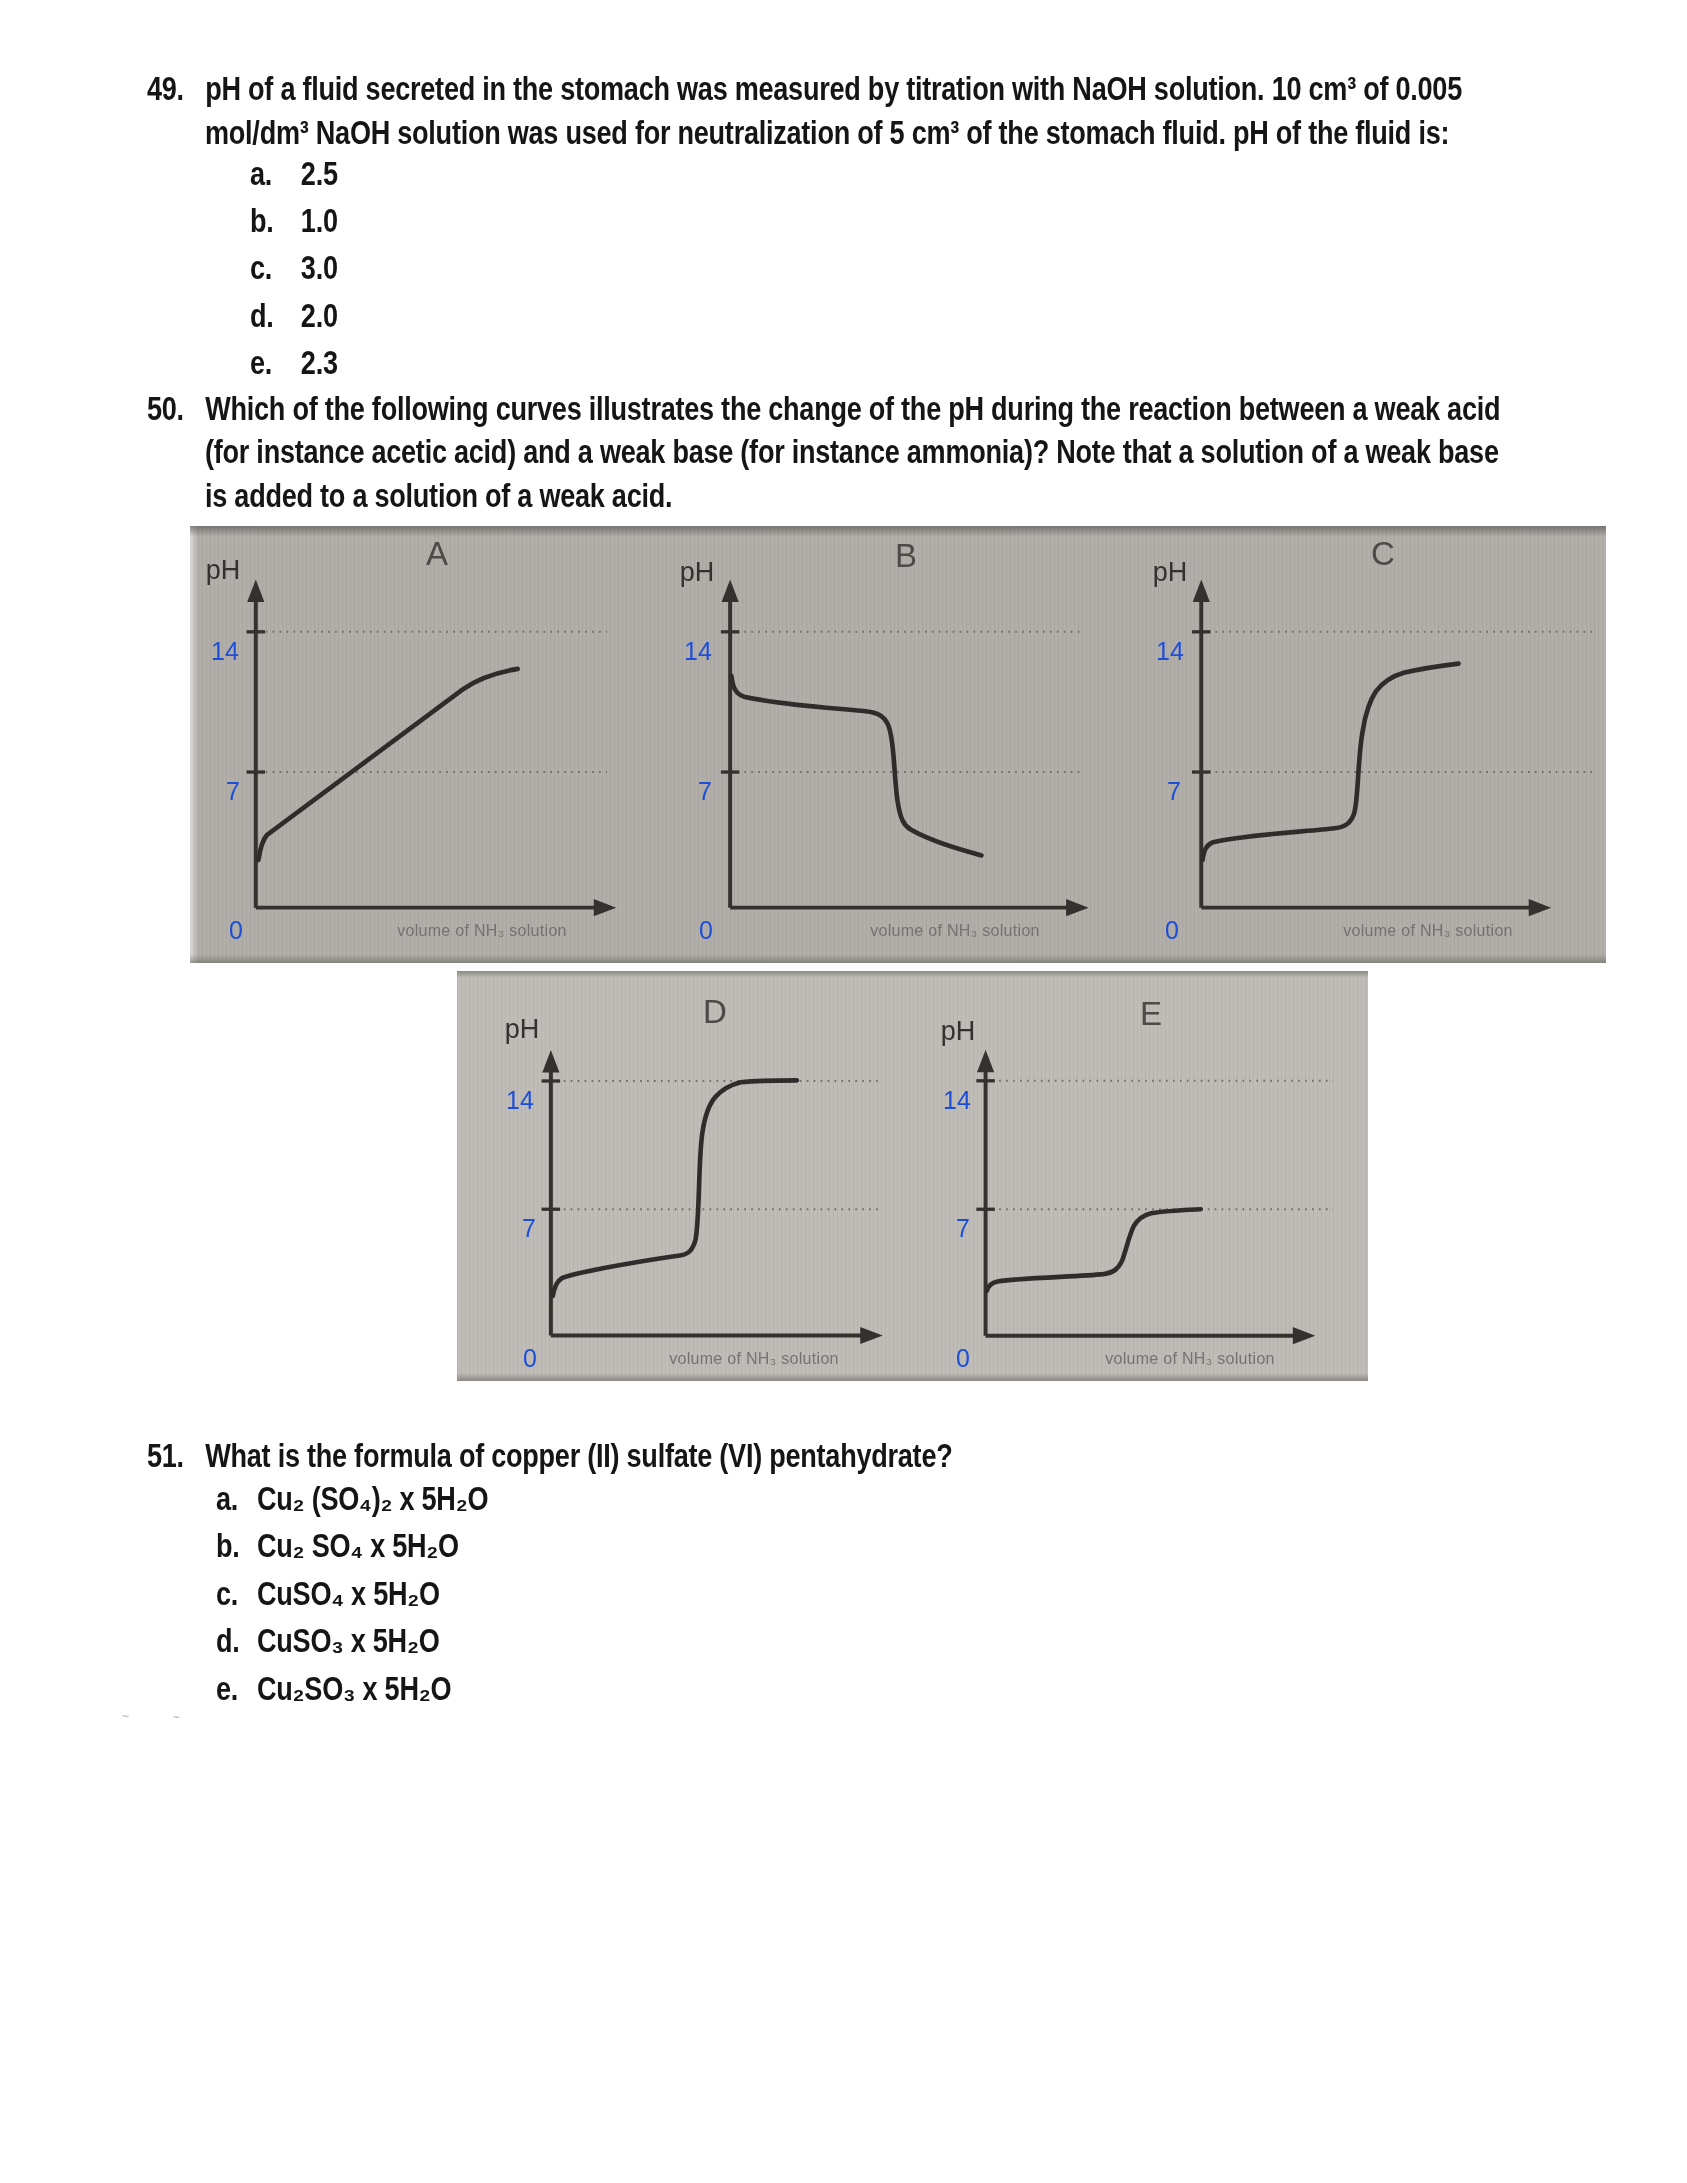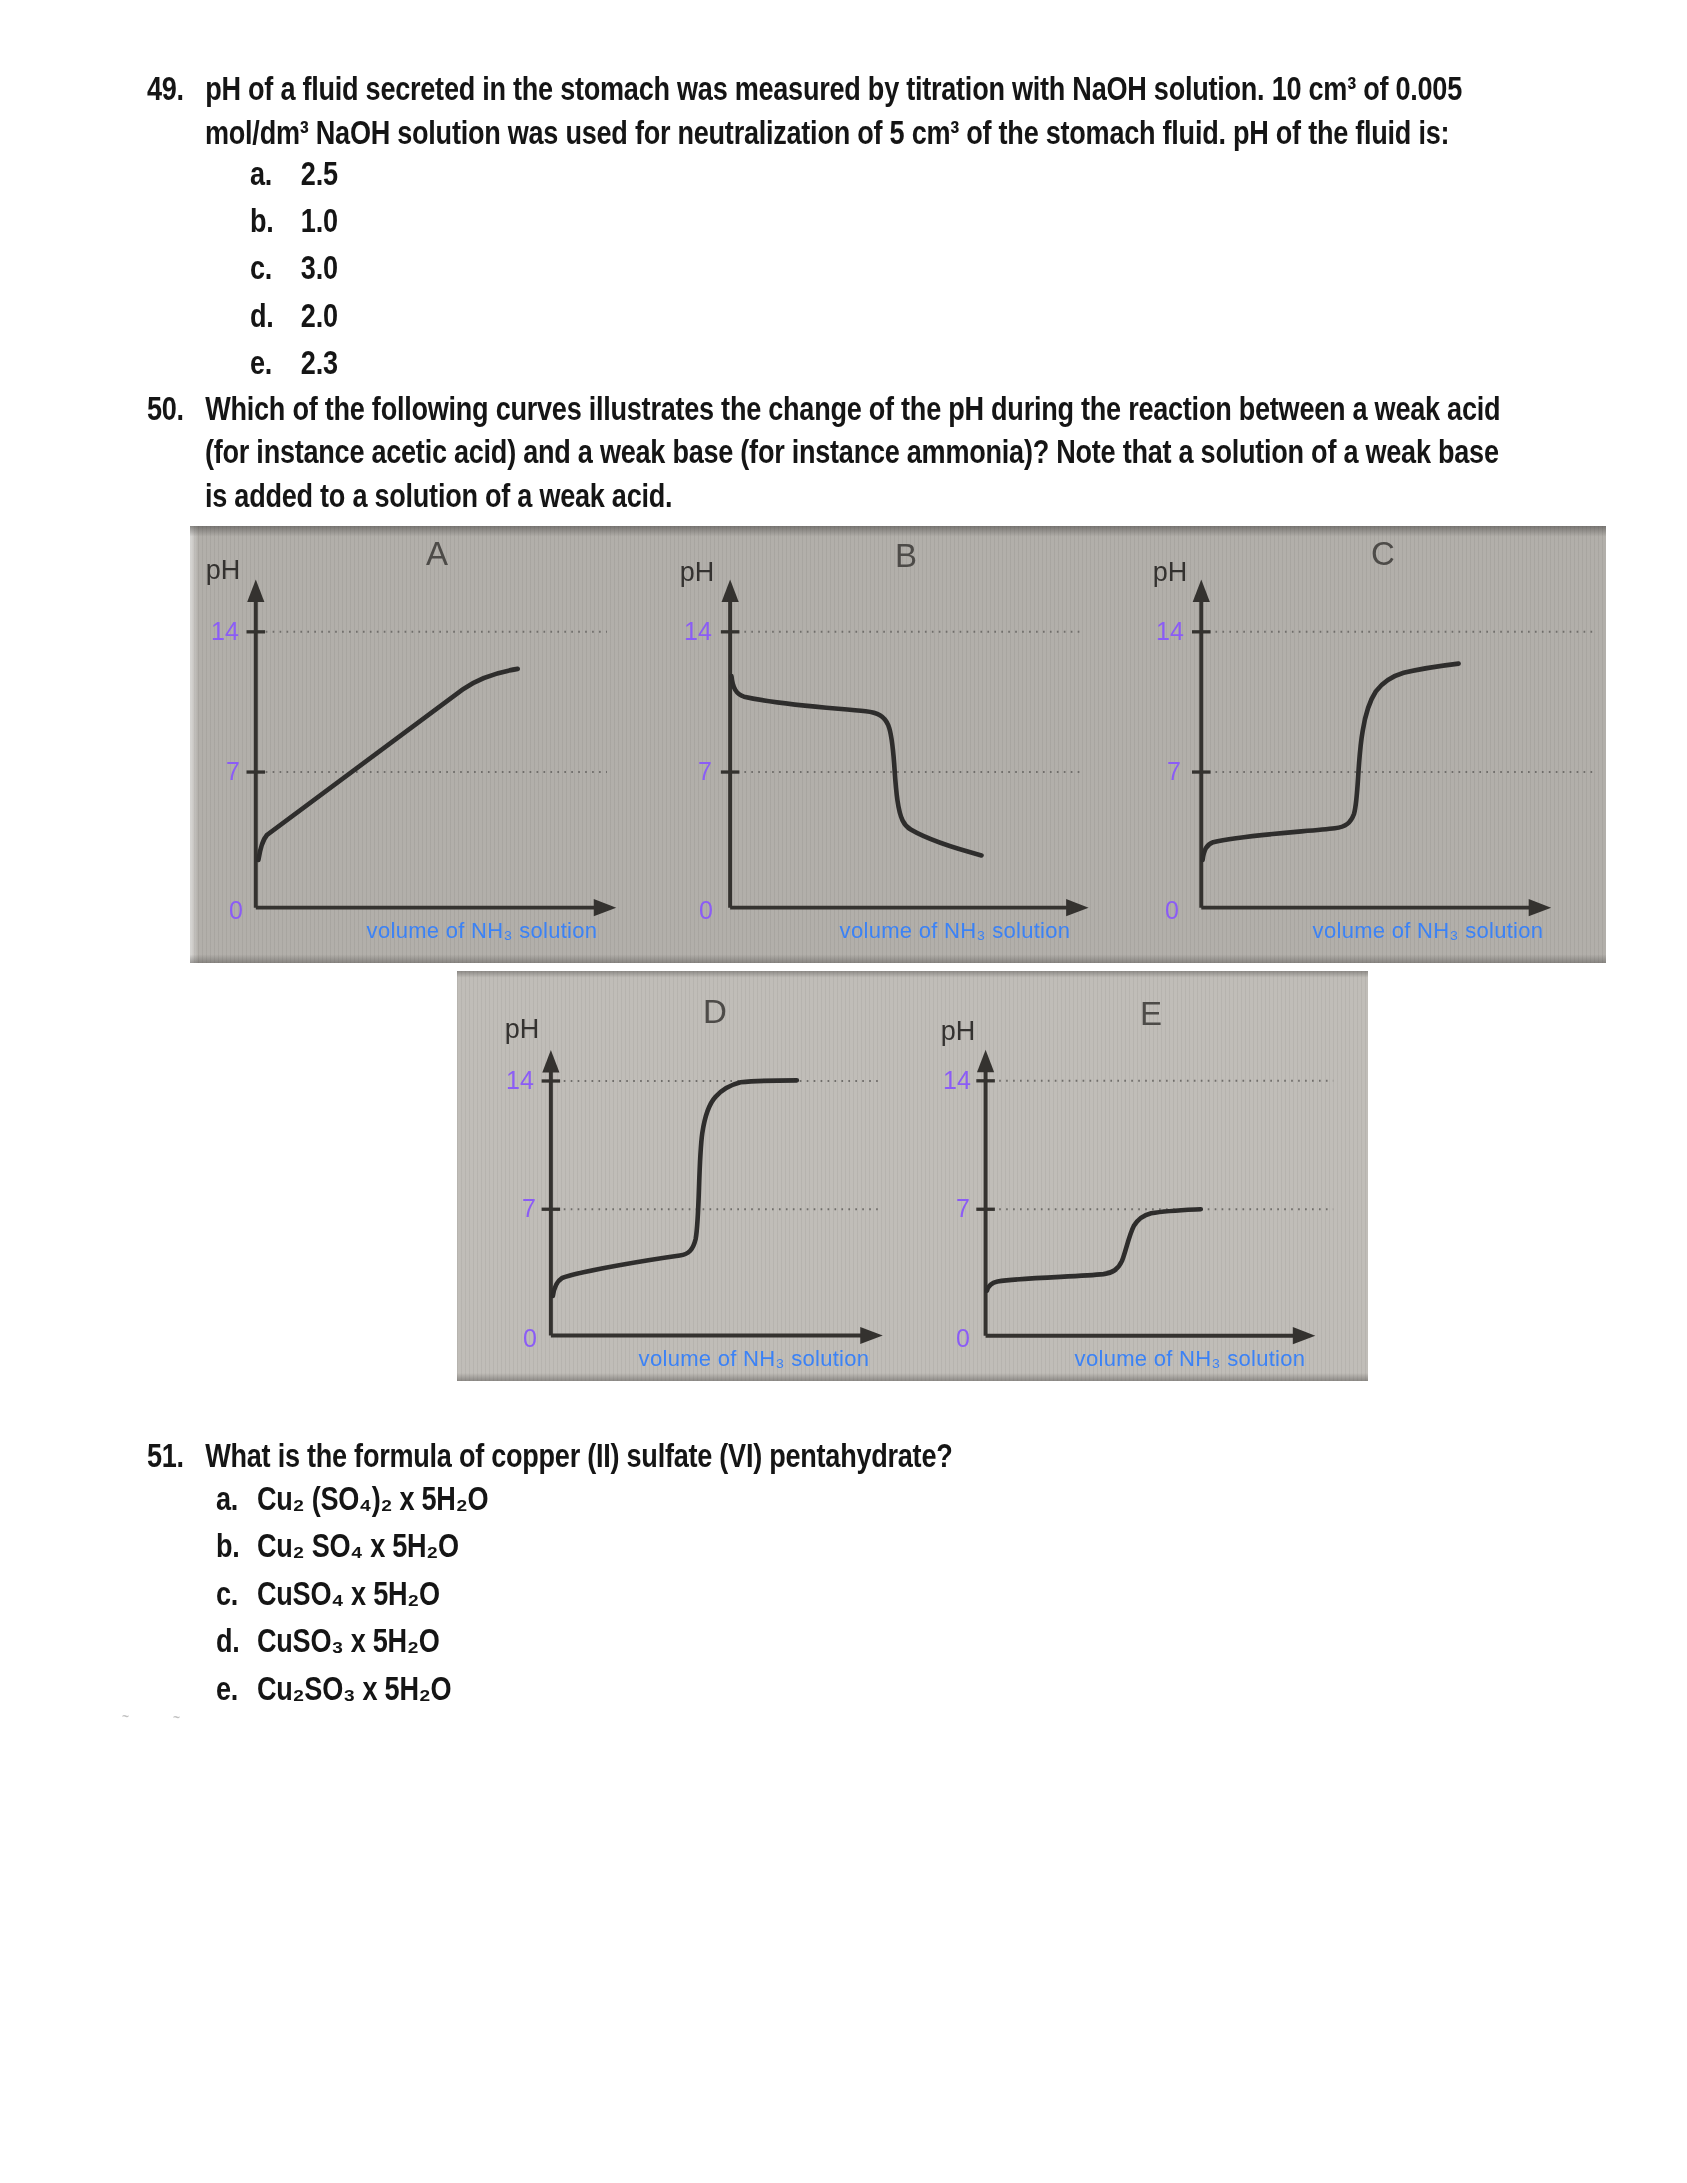--- a/index.html
+++ b/index.html
@@ -21,22 +21,22 @@
       #b2afaa;}
   .panel2{background:
       linear-gradient(180deg, rgba(78,76,74,0.45), rgba(78,76,74,0) 6.6px),
       linear-gradient(0deg,  rgba(62,60,58,0.40), rgba(62,60,58,0) 8px),
       repeating-linear-gradient(90deg, rgba(84,82,79,0.09) 0 1.3px, rgba(0,0,0,0) 1.3px 4px),
       #c0bdb8;}
   svg.graph{position:absolute;overflow:visible;}
   .glabel{position:absolute;transform:translate(-50%,-50%);font-weight:normal;white-space:nowrap;}
   .gletter{font-size:33px;color:#4d4b48;}
   .gph{font-size:27px;color:#343230;}
-  .gtick{font-size:25px;color:#8b5cf6;}
-  .gxlabel{font-size:22px;color:#3b82f6;letter-spacing:0.3px;}
+  .gtick{font-size:25px;color:#1d4ed8;margin-top:20px;}
+  .gxlabel{font-size:16px;color:#737373;letter-spacing:0.3px;}
   .curve{fill:none;stroke:#2e2d2c;stroke-width:7;stroke-linecap:round;}
   .axis{stroke:#34322f;stroke-width:6;stroke-linecap:butt;}
   .dots{stroke:#6f6d6a;stroke-width:3;stroke-dasharray:2.5 8;}
   .tick{stroke:#34322f;stroke-width:5;}
   .ah{fill:#34322f;}
   .mark{position:absolute;color:#8f8f8f;font-size:12px;font-weight:bold;opacity:0.55;}
 </style>
 </head>
 <body>
 

